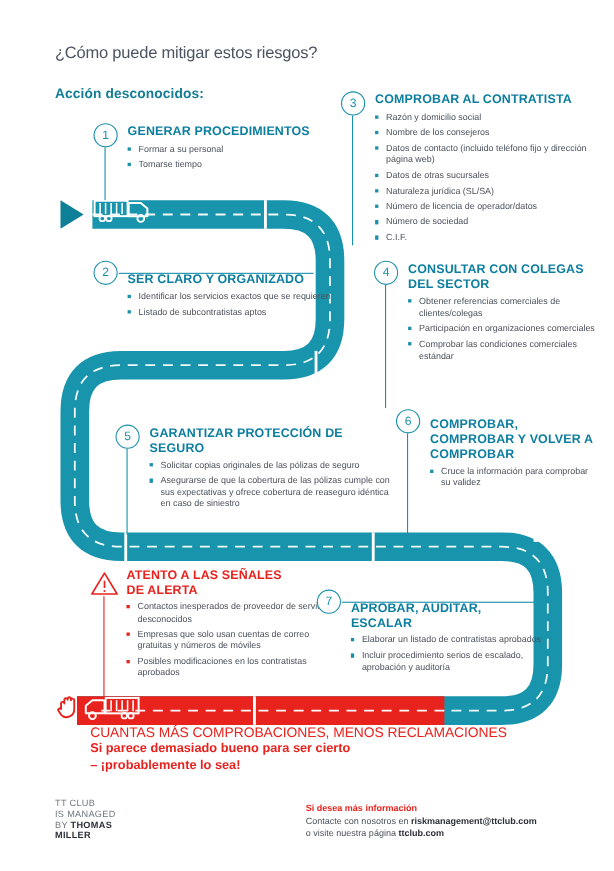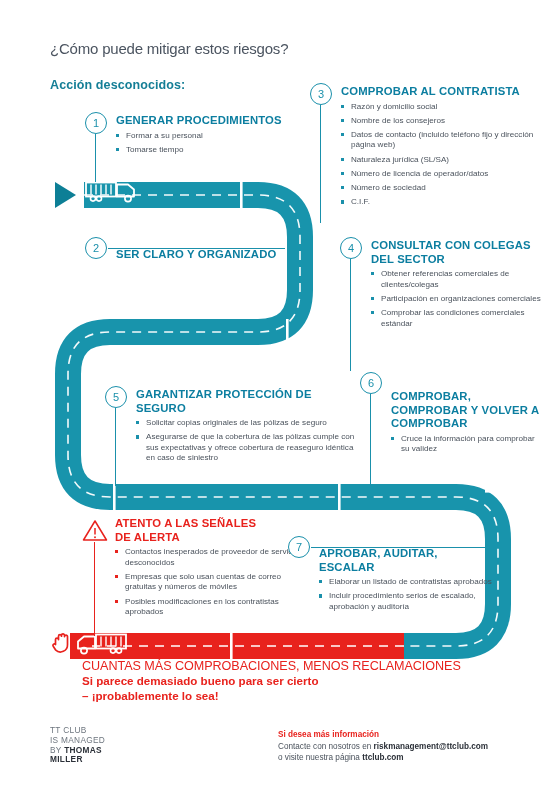--- a/index.html
+++ b/index.html
@@ -191,33 +191,38 @@
           <li>Tomarse tiempo</li>
         </ul>
       </div>
     </div>
     <div class="conn" style="left:95px;top:134px;width:1.3px;height:48px;"></div>
 
     <div class="step" style="left:85px;top:237px;width:225px;">
       <div class="num">2</div>
       <div class="body" style="left:31px;top:11px;width:190px;">
         <div class="head">SER CLARO Y ORGANIZADO</div>
+        <ul class="bul">
+          <li>Identificar los servicios exactos que se requieren</li>
+          <li>Listado de subcontratistas aptos</li>
+        </ul>
       </div>
     </div>
 
     <div class="conn" style="left:108px;top:248px;width:177px;height:1.1px;"></div>
 
     <div class="step" style="left:310px;top:83px;width:245px;">
       <div class="num">3</div>
       <div class="body" style="left:31px;top:2px;width:214px;">
         <div class="head">COMPROBAR AL CONTRATISTA</div>
         <ul class="bul">
           <li>Razón y domicilio social</li>
           <li>Nombre de los consejeros</li>
           <li>Datos de contacto (incluido teléfono fijo y dirección página web)</li>
+          <li>Datos de otras sucursales</li>
           <li>Naturaleza jurídica (SL/SA)</li>
           <li>Número de licencia de operador/datos</li>
           <li>Número de sociedad</li>
           <li>C.I.F.</li>
         </ul>
       </div>
     </div>
     <div class="conn" style="left:320px;top:105px;width:1.3px;height:118px;"></div>
 
     <div class="step" style="left:340px;top:237px;width:215px;">
@@ -242,21 +247,21 @@
         <ul class="bul">
           <li>Solicitar copias originales de las pólizas de seguro</li>
           <li>Asegurarse de que la cobertura de las pólizas cumple con sus expectativas y ofrece cobertura de reaseguro idéntica en caso de siniestro</li>
         </ul>
       </div>
     </div>
     <div class="conn" style="left:115px;top:408px;width:1.3px;height:78px;"></div>
 
     <div class="step" style="left:360px;top:372px;width:180px;">
       <div class="num">6</div>
-      <div class="body" style="left:31px;top:18px;width:149px;">
+      <div class="body" style="left:31px;top:8px;width:149px;">
         <div class="head">COMPROBAR, COMPROBAR Y VOLVER A COMPROBAR</div>
         <ul class="bul">
           <li>Cruce la información para comprobar su validez</li>
         </ul>
       </div>
     </div>
     <div class="conn" style="left:370px;top:394px;width:1.3px;height:92px;"></div>
 
     <div class="step red" style="left:84px;top:519px;width:230px;">
       <svg class="warn-tri" style="left:-2px;top:0px;" viewBox="0 0 26 23">

